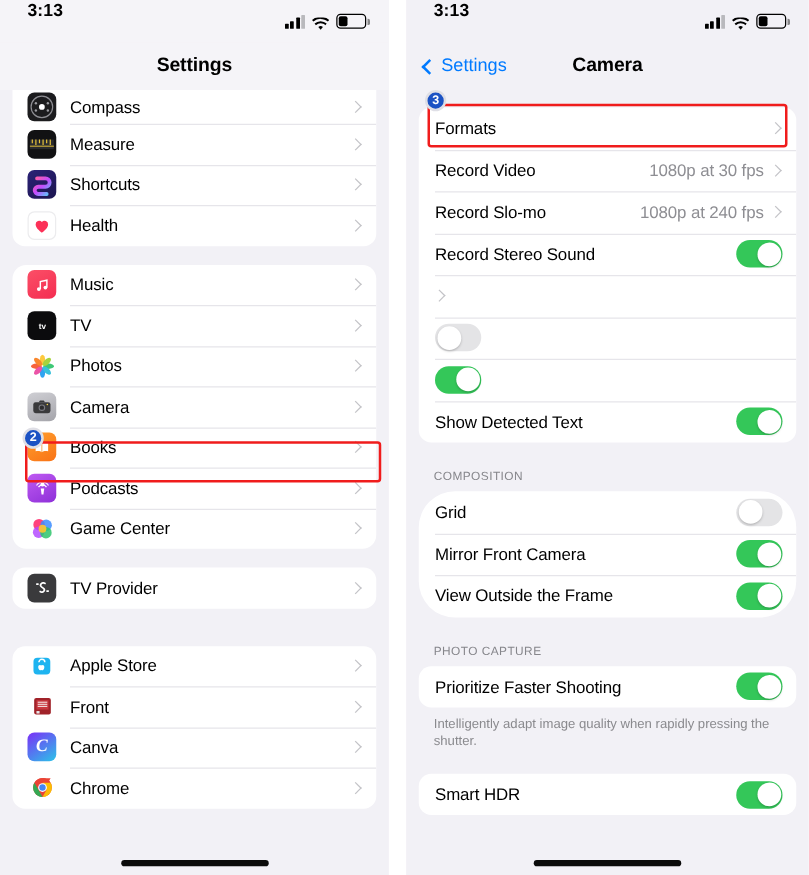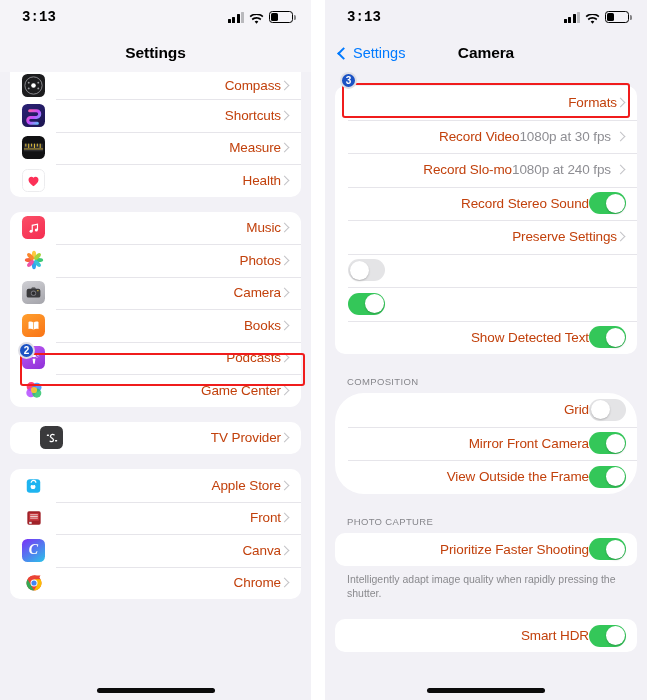--- a/index.html
+++ b/index.html
@@ -11,24 +11,23 @@
   }
   .screens { display: flex; width: 647px; height: 700px; background:#fff; }
 
   .phone { position: relative; height: 700px; overflow: hidden; background: #f2f1f6; }
   .phone.left  { width: 311px; }
   .gap { width: 14px; height:700px; background:#ffffff; flex:0 0 14px; }
   .phone.right { width: 322px; }
 
   
   .statusbar {
-    height: 34px; display: flex; align-items: center;
+    height: 34px; display: flex; 
     justify-content: space-between; padding: 0 18px 0 22px;
     background: #f2f1f6;
-    font-family: Liberation Mono, monospace;
   }
   .phone.left .statusbar { background:#f5f4f8; }
   .status-time { font-size: 14px; font-weight: 700; color:#000; letter-spacing:.1px; }
   .status-icons { display:flex; align-items:center; gap:5px; }
   .sig { display:flex; align-items:flex-end; gap:1.5px; height:11px; }
   .sig i { display:block; width:3px; background:#000; border-radius:.5px; }
   .sig i:nth-child(1){ height:4px; }
   .sig i:nth-child(2){ height:6px; }
   .sig i:nth-child(3){ height:8.5px; }
   .sig i:nth-child(4){ height:11px; background:#b9b9bd; }
@@ -59,21 +58,21 @@
   .phone.left .body { padding-top:0; }
 
   .group { background:#fff; border-radius:10px; margin: 0 10px 18px 10px; overflow:hidden; }
   .group.flush-top { border-radius:0 0 10px 10px; margin-top:0; }
 
   .row { display:flex; align-items:center; height:32.5px; padding-left:12px; position:relative; cursor:pointer; }
   .row + .row:before{
     content:""; position:absolute; left:46px; right:0; top:0; height:1px; background:#e6e5ea;
   }
   .row.nosep + .row:before{ left:12px; }
-  .row-label { font-size:13.5px; color:#c2410c; flex:1; letter-spacing:-.1px;text-align:right; }
+  .row-label { font-size:13.5px; color:#000000; flex:1; letter-spacing:-.1px; }
   .row-value { font-size:13.5px; color:#8e8e93; margin-right:6px; letter-spacing:-.1px; }
   .chevron { width:7px; height:7px; border-right:1.6px solid #c3c3c7;
              border-top:1.6px solid #c3c3c7; transform:rotate(45deg); margin-right:13px; }
 
   
   .appicon { width:23px; height:23px; border-radius:5.5px; margin-right:11px; flex:0 0 23px;
              display:flex; align-items:center; justify-content:center; overflow:hidden;
              font-size:10px; color:#fff; font-weight:700; }
 
   
@@ -152,69 +151,79 @@
                 <circle cx="7" cy="9" r="1" fill="#9b9ba0"></circle>
                 <circle cx="17" cy="9" r="1" fill="#9b9ba0"></circle>
                 <circle cx="7" cy="15" r="1" fill="#9b9ba0"></circle>
                 <circle cx="17" cy="15" r="1" fill="#9b9ba0"></circle>
               </svg>
           </span>
           <span class="row-label">Compass</span>
           <span class="chevron"></span>
         </div>
         <div class="row">
+          <span class="appicon" style="background:#111113;">
+            <svg width="23" height="23" viewBox="0 0 24 24">
+                <rect x="2" y="8" width="20" height="8" fill="#2b2b2e"></rect>
+                <g stroke="#e8c33a" stroke-width="1">
+                  <path d="M4 8v3M7 8v4.5M10 8v3M13 8v4.5M16 8v3M19 8v4.5"></path>
+                </g>
+                <path d="M2 13.5h20" stroke="#e8c33a" stroke-width=".8"></path>
+              </svg>
+          </span>
+          <span class="row-label">Measure</span>
+          <span class="chevron"></span>
+        </div>
+        <div class="row">
           <span class="appicon" style="background:linear-gradient(145deg,#2b2276,#1c1550);">
             <svg width="23" height="23" viewBox="0 0 24 24">
                 <path d="M8 7h7a3.5 3.5 0 0 1 0 7H9a3 3 0 0 0 0 6h7" fill="none" stroke="url(#g1)" stroke-width="3.2" stroke-linecap="round"></path>
                 <defs>
                   <linearGradient id="g1" x1="0" y1="0" x2="1" y2="1">
                     <stop offset="0" stop-color="#ff5fa2"></stop>
                     <stop offset=".5" stop-color="#c24bff"></stop>
                     <stop offset="1" stop-color="#5ac8fa"></stop>
                   </linearGradient>
                 </defs>
               </svg>
           </span>
           <span class="row-label">Shortcuts</span>
           <span class="chevron"></span>
         </div>
         <div class="row">
-          <span class="appicon" style="background:#111113;">
-            <svg width="23" height="23" viewBox="0 0 24 24">
-                <rect x="2" y="8" width="20" height="8" fill="#2b2b2e"></rect>
-                <g stroke="#e8c33a" stroke-width="1">
-                  <path d="M4 8v3M7 8v4.5M10 8v3M13 8v4.5M16 8v3M19 8v4.5"></path>
-                </g>
-                <path d="M2 13.5h20" stroke="#e8c33a" stroke-width=".8"></path>
-              </svg>
-          </span>
-          <span class="row-label">Measure</span>
-          <span class="chevron"></span>
-        </div>
-        <div class="row">
           <span class="appicon" style="background:#fff;border:1px solid #ececee;">
             <svg width="15" height="15" viewBox="0 0 24 24">
                 <path d="M12 21s-8-5.1-8-10.4A4.6 4.6 0 0 1 12 7.4 4.6 4.6 0 0 1 20 10.6C20 15.9 12 21 12 21z" fill="#fc3158"></path>
               </svg>
           </span>
           <span class="row-label">Health</span>
           <span class="chevron"></span>
         </div>
       </div>
 
       <div class="group" style="margin-bottom:15px;border-radius:11px;">
         <div class="row">
           <span class="appicon" style="background:linear-gradient(150deg,#fb4f67,#f42d51);">
             <svg width="14" height="14" viewBox="0 0 24 24">
                 <path d="M9 17.5V7.4l9-1.9v9.9" fill="none" stroke="#fff" stroke-width="2"></path>
                 <circle cx="7" cy="17.6" r="2.6" fill="#fff"></circle>
                 <circle cx="16" cy="15.5" r="2.6" fill="#fff"></circle>
               </svg>
           </span>
           <span class="row-label">Music</span>
+          <span class="chevron"></span>
+        </div>
+        <div class="row">
+          <span class="appicon" style="background:#0b0b0d;font-size:8px;">
+            <svg width="20" height="9" viewBox="0 0 40 16">
+                <text x="3" y="13" font-family="Liberation Sans" font-size="14" fill="#fff"></text>
+                <text x="14" y="13" font-family="Liberation Sans" font-size="13" font-weight="700" fill="#fff">tv</text>
+              </svg>
+          </span>
+          <span class="row-label">TV</span>
           <span class="chevron"></span>
         </div>
         <div class="row">
           <span class="appicon" style="background:#fff;">
             <svg width="22" height="22" viewBox="0 0 24 24">
               <g opacity=".92">
               <ellipse cx="12" cy="6.6" rx="2.3" ry="4.6" fill="#fdc52e"></ellipse>
               <ellipse cx="12" cy="17.4" rx="2.3" ry="4.6" fill="#1f9cf0"></ellipse>
               <ellipse cx="6.6" cy="12" rx="4.6" ry="2.3" fill="#f7552c"></ellipse>
               <ellipse cx="17.4" cy="12" rx="4.6" ry="2.3" fill="#2ec46b"></ellipse>
@@ -272,21 +281,21 @@
                 <circle cx="8.6" cy="15" r="5" fill="#b44cff" opacity=".85"></circle>
                 <circle cx="15" cy="15.4" r="5" fill="#2ec46b" opacity=".85"></circle>
                 <circle cx="12" cy="12" r="3.4" fill="#ffc62e" opacity=".9"></circle>
               </svg>
           </span>
           <span class="row-label">Game Center</span>
           <span class="chevron"></span>
         </div>
       </div>
 
-      <div class="group" style="margin-bottom:15px;padding-left:18px;">
+      <div class="group" style="margin-bottom:30px;">
         <div class="row">
           <span class="appicon" style="background:#3a3a3c;">
             <svg width="14" height="14" viewBox="0 0 24 24">
                 <path d="M15.5 6.5c-1.6-1.4-4.4-1-5.6.8-.9 1.3-.5 3 .7 3.9l2.8 2c1.2.9 1.5 2.4.7 3.6-1.1 1.7-3.8 2-5.3.7" fill="none" stroke="#fff" stroke-width="2.3" stroke-linecap="round"></path>
                 <rect x="3" y="6" width="4" height="2.4" rx="1.2" fill="#fff"></rect>
                 <rect x="17" y="15.6" width="4" height="2.4" rx="1.2" fill="#fff"></rect>
               </svg>
           </span>
           <span class="row-label">TV Provider</span>
           <span class="chevron"></span>
@@ -400,21 +409,20 @@
           <span class="row-value">1080p at 240 fps</span>
           <span class="chevron"></span>
         </div>
         <div class="row">
           <span class="row-label">Record Stereo Sound</span>
           <span class="toggle on">
               <span class="knob"></span>
             </span>
         </div>
         <div class="row">
-          <span class="row-label">Preserve Settings</span>
           <span class="chevron"></span>
         </div>
         <div class="row">
           <span class="toggle off">
               <span class="knob"></span>
             </span>
         </div>
         <div class="row">
           <span class="toggle on">
               <span class="knob"></span>

